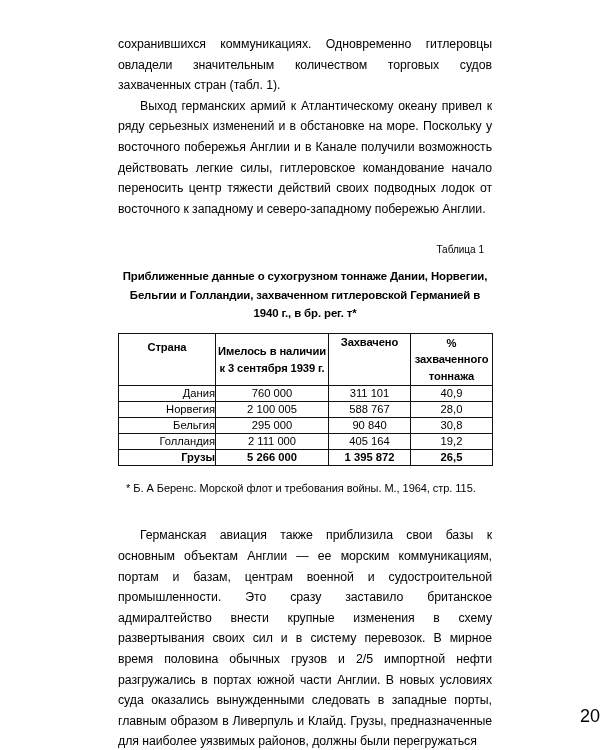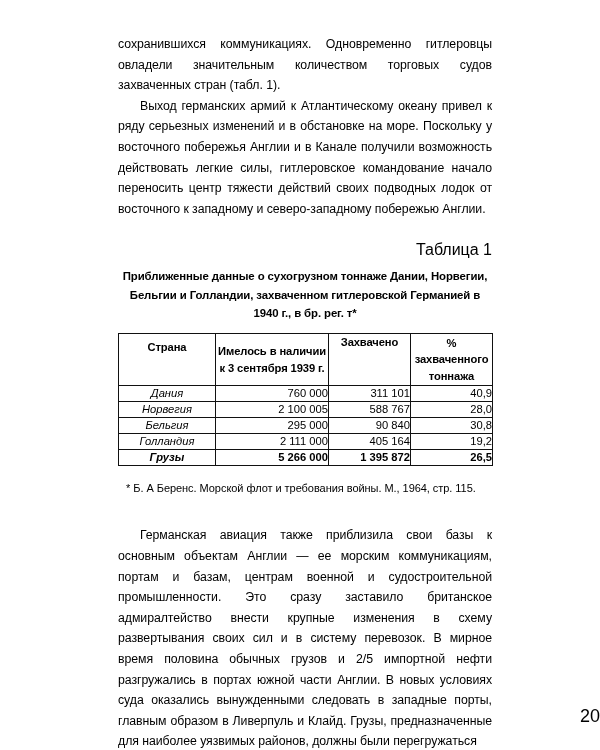--- a/index.html
+++ b/index.html
@@ -38,22 +38,22 @@
     text-justify: inter-word;
     letter-spacing: -0.05px;
     hyphens: none;
   }
   p.body-par.indent {
     text-indent: 22px;
   }
 
   
   .table-label {
-    margin: 0;
-    font-size: 16px;
+    margin: 8px;
+    font-size: 10px;
     line-height: 16px;
     text-align: right;
     margin-top: 23px;
   }
 
   .table-title {
     margin: 0;
     margin-top: 9px;
     font-size: 11.4px;
     line-height: 18.2px;
@@ -94,27 +94,26 @@
     vertical-align: top;
   }
   th.hdr.captured-hdr {
     padding-bottom: 35px;
     vertical-align: top;
   }
   th.hdr .hdr-l1 { display: block; }
   th.hdr .hdr-l2 { display: block; }
 
   td.country-cell {
-    text-align: center;
+    text-align: right;
     padding: 3.5px 0 3.5px 6px;
     line-height: 15px;
-    font-style: italic;
   }
   td.num-cell {
-    text-align: right;
+    text-align: center;
     padding: 3.5px 2px;
     line-height: 15px;
   }
   tr.total-row td { font-weight: bold; }
 
   
   .footnote {
     margin: 8px;
     margin-top: 14px;
     font-size: 11px;

